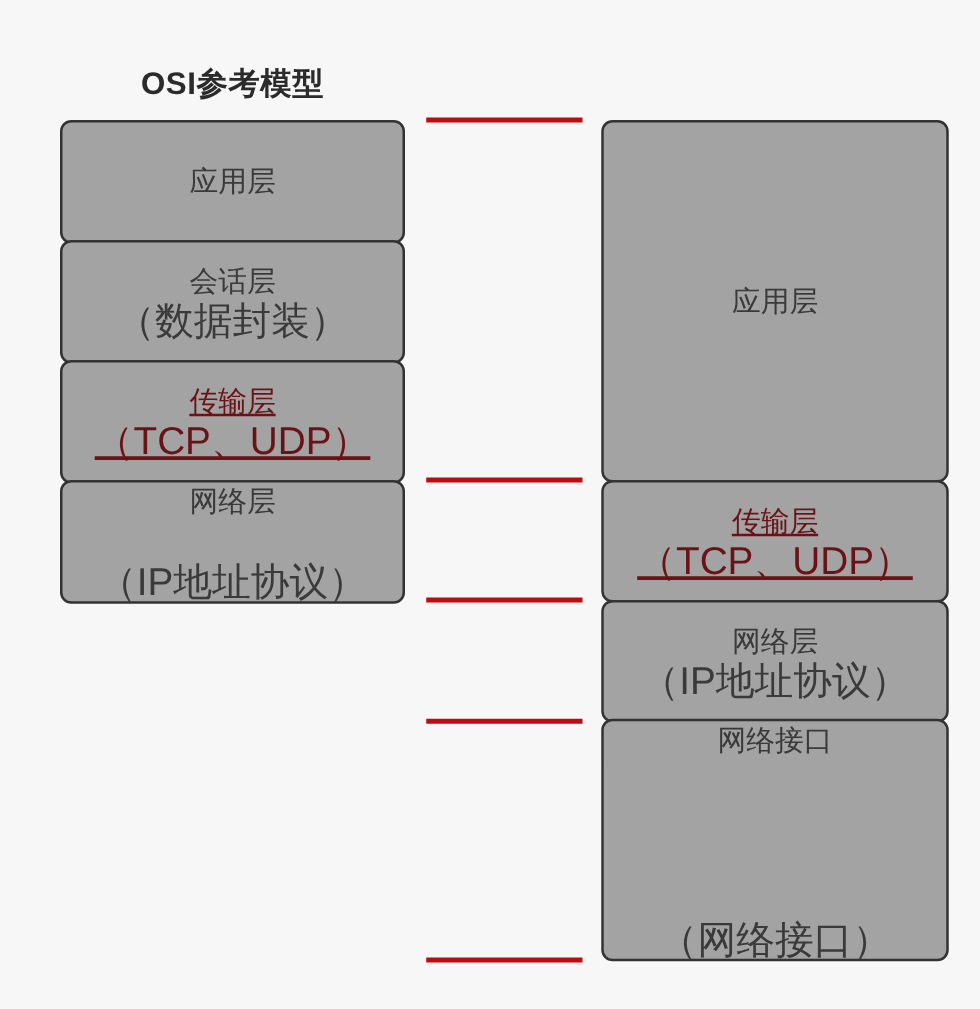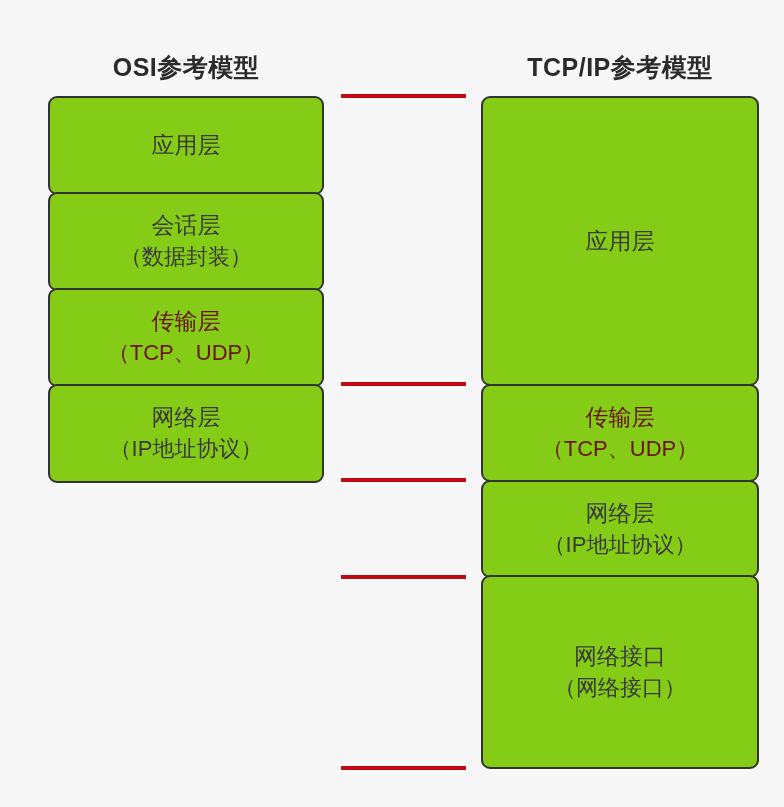--- a/index.html
+++ b/index.html
@@ -43,52 +43,53 @@
     top: 96px;
     display: flex;
     flex-direction: column;
   }
   #osi-column   { left: 37px;  width: 276px; height: 673px; }
   #tcpip-column { left: 470px; width: 278px; height: 673px; }
 
   
   .layer-box {
     box-sizing: border-box;
-    background: #84cc16;
+    background: #a3a3a3;
     border: 2.5px solid #333333;
     border-radius: 9px;
     display: flex;
     flex-direction: column;
     align-items: center;
     justify-content: center;
     margin-bottom: -2.5px;
     position: relative;
   }
-  .layer-box:last-child { margin-bottom: 0; }
+  .layer-box:last-child { margin-bottom: 0; justify-content: space-between; }
 
   .layer-main {
     font-size: 23px;
     line-height: 31px;
     color: #3a3a3a;
     text-align: center;
     white-space: nowrap;
   }
   .layer-sub {
-    font-size: 22px;
+    font-size: 31px;
     line-height: 31px;
     color: #3a3a3a;
     text-align: center;
     white-space: nowrap;
   }
   .layer-sub:empty { display: none; }
 
   
   .layer-box.accent .layer-main,
   .layer-box.accent .layer-sub {
     color: #6b1216;
+    text-decoration: underline;
   }
 
   
   .h1 { height: 98.5px; }
   
   .h3 { height: 291.5px; }  
   .h2 { height: 194.5px; }  
 
   
   .connector {
@@ -108,21 +109,20 @@
     height: 673px;
   }
 </style>
 </head>
 <body>
 
 <div id="diagram">
 
   <div id="title-osi" class="col-title">OSI参考模型</div>
 
-  <div id="title-tcpip" class="col-title">TCP/IP参考模型</div>
 
   <div id="osi-column" class="column">
 
     <div class="layer-box h1">
       <div class="layer-main">应用层</div>
 
     </div>
 
 
     <div class="layer-box h1">

